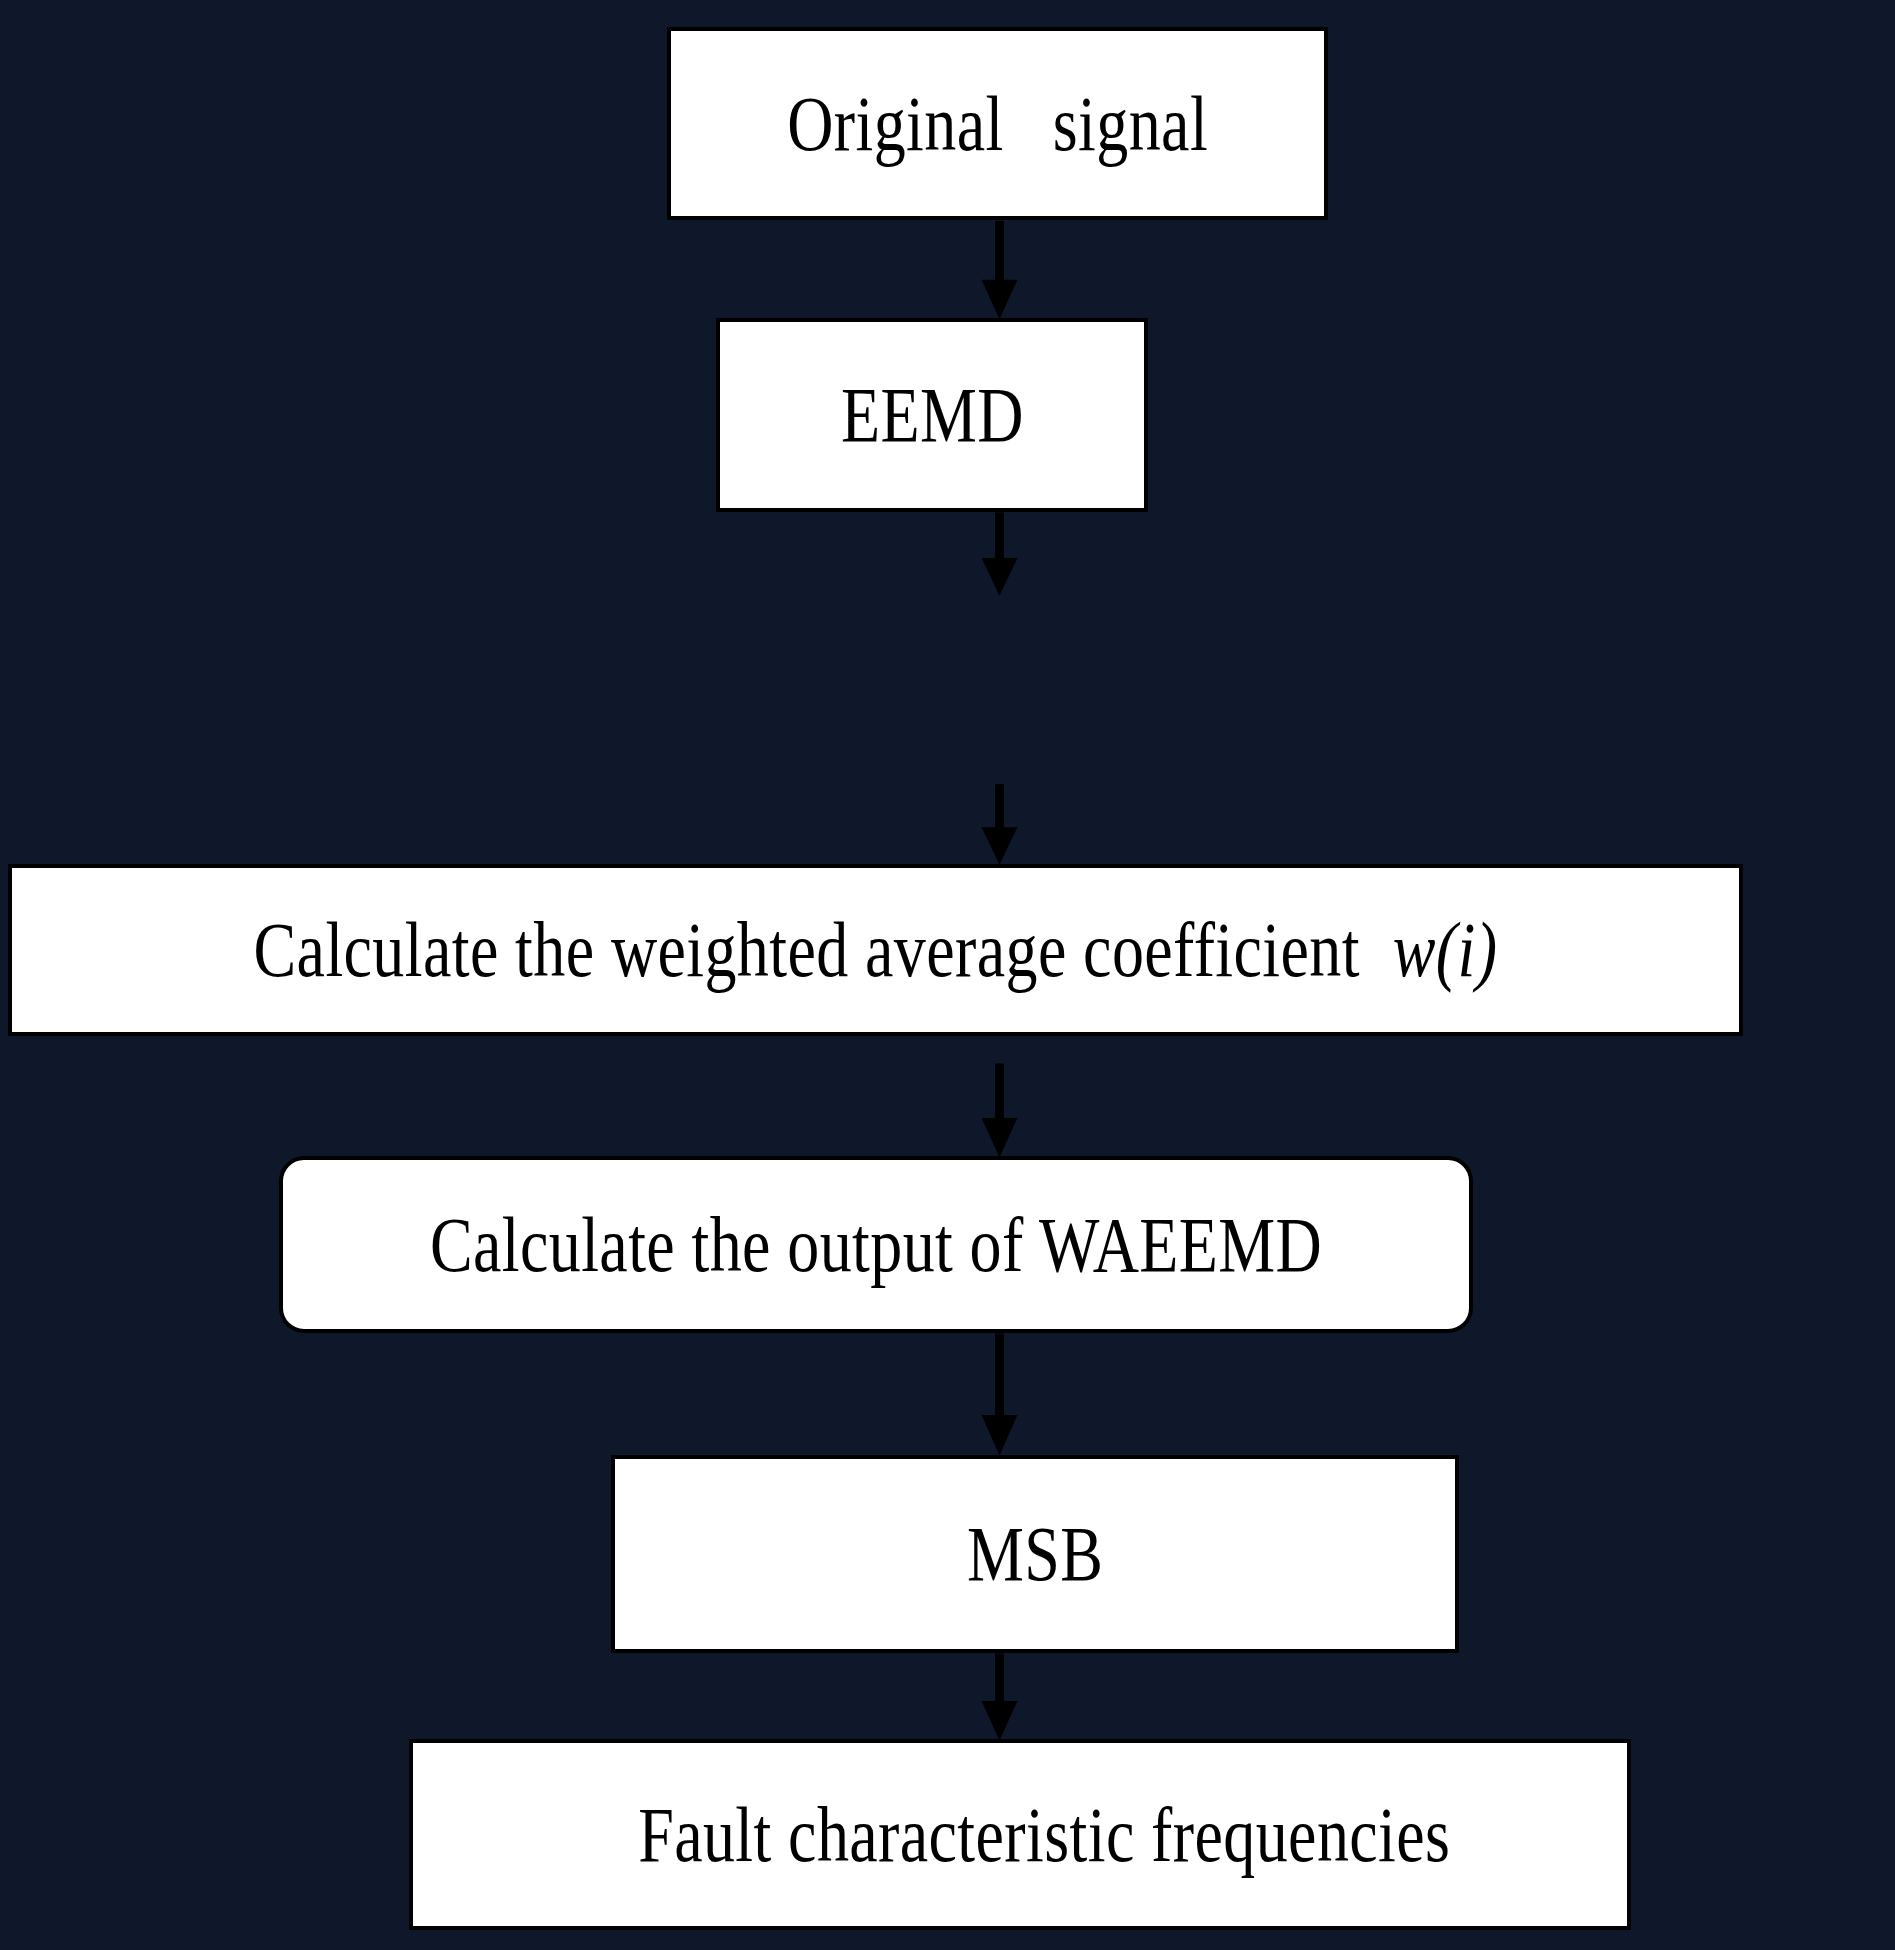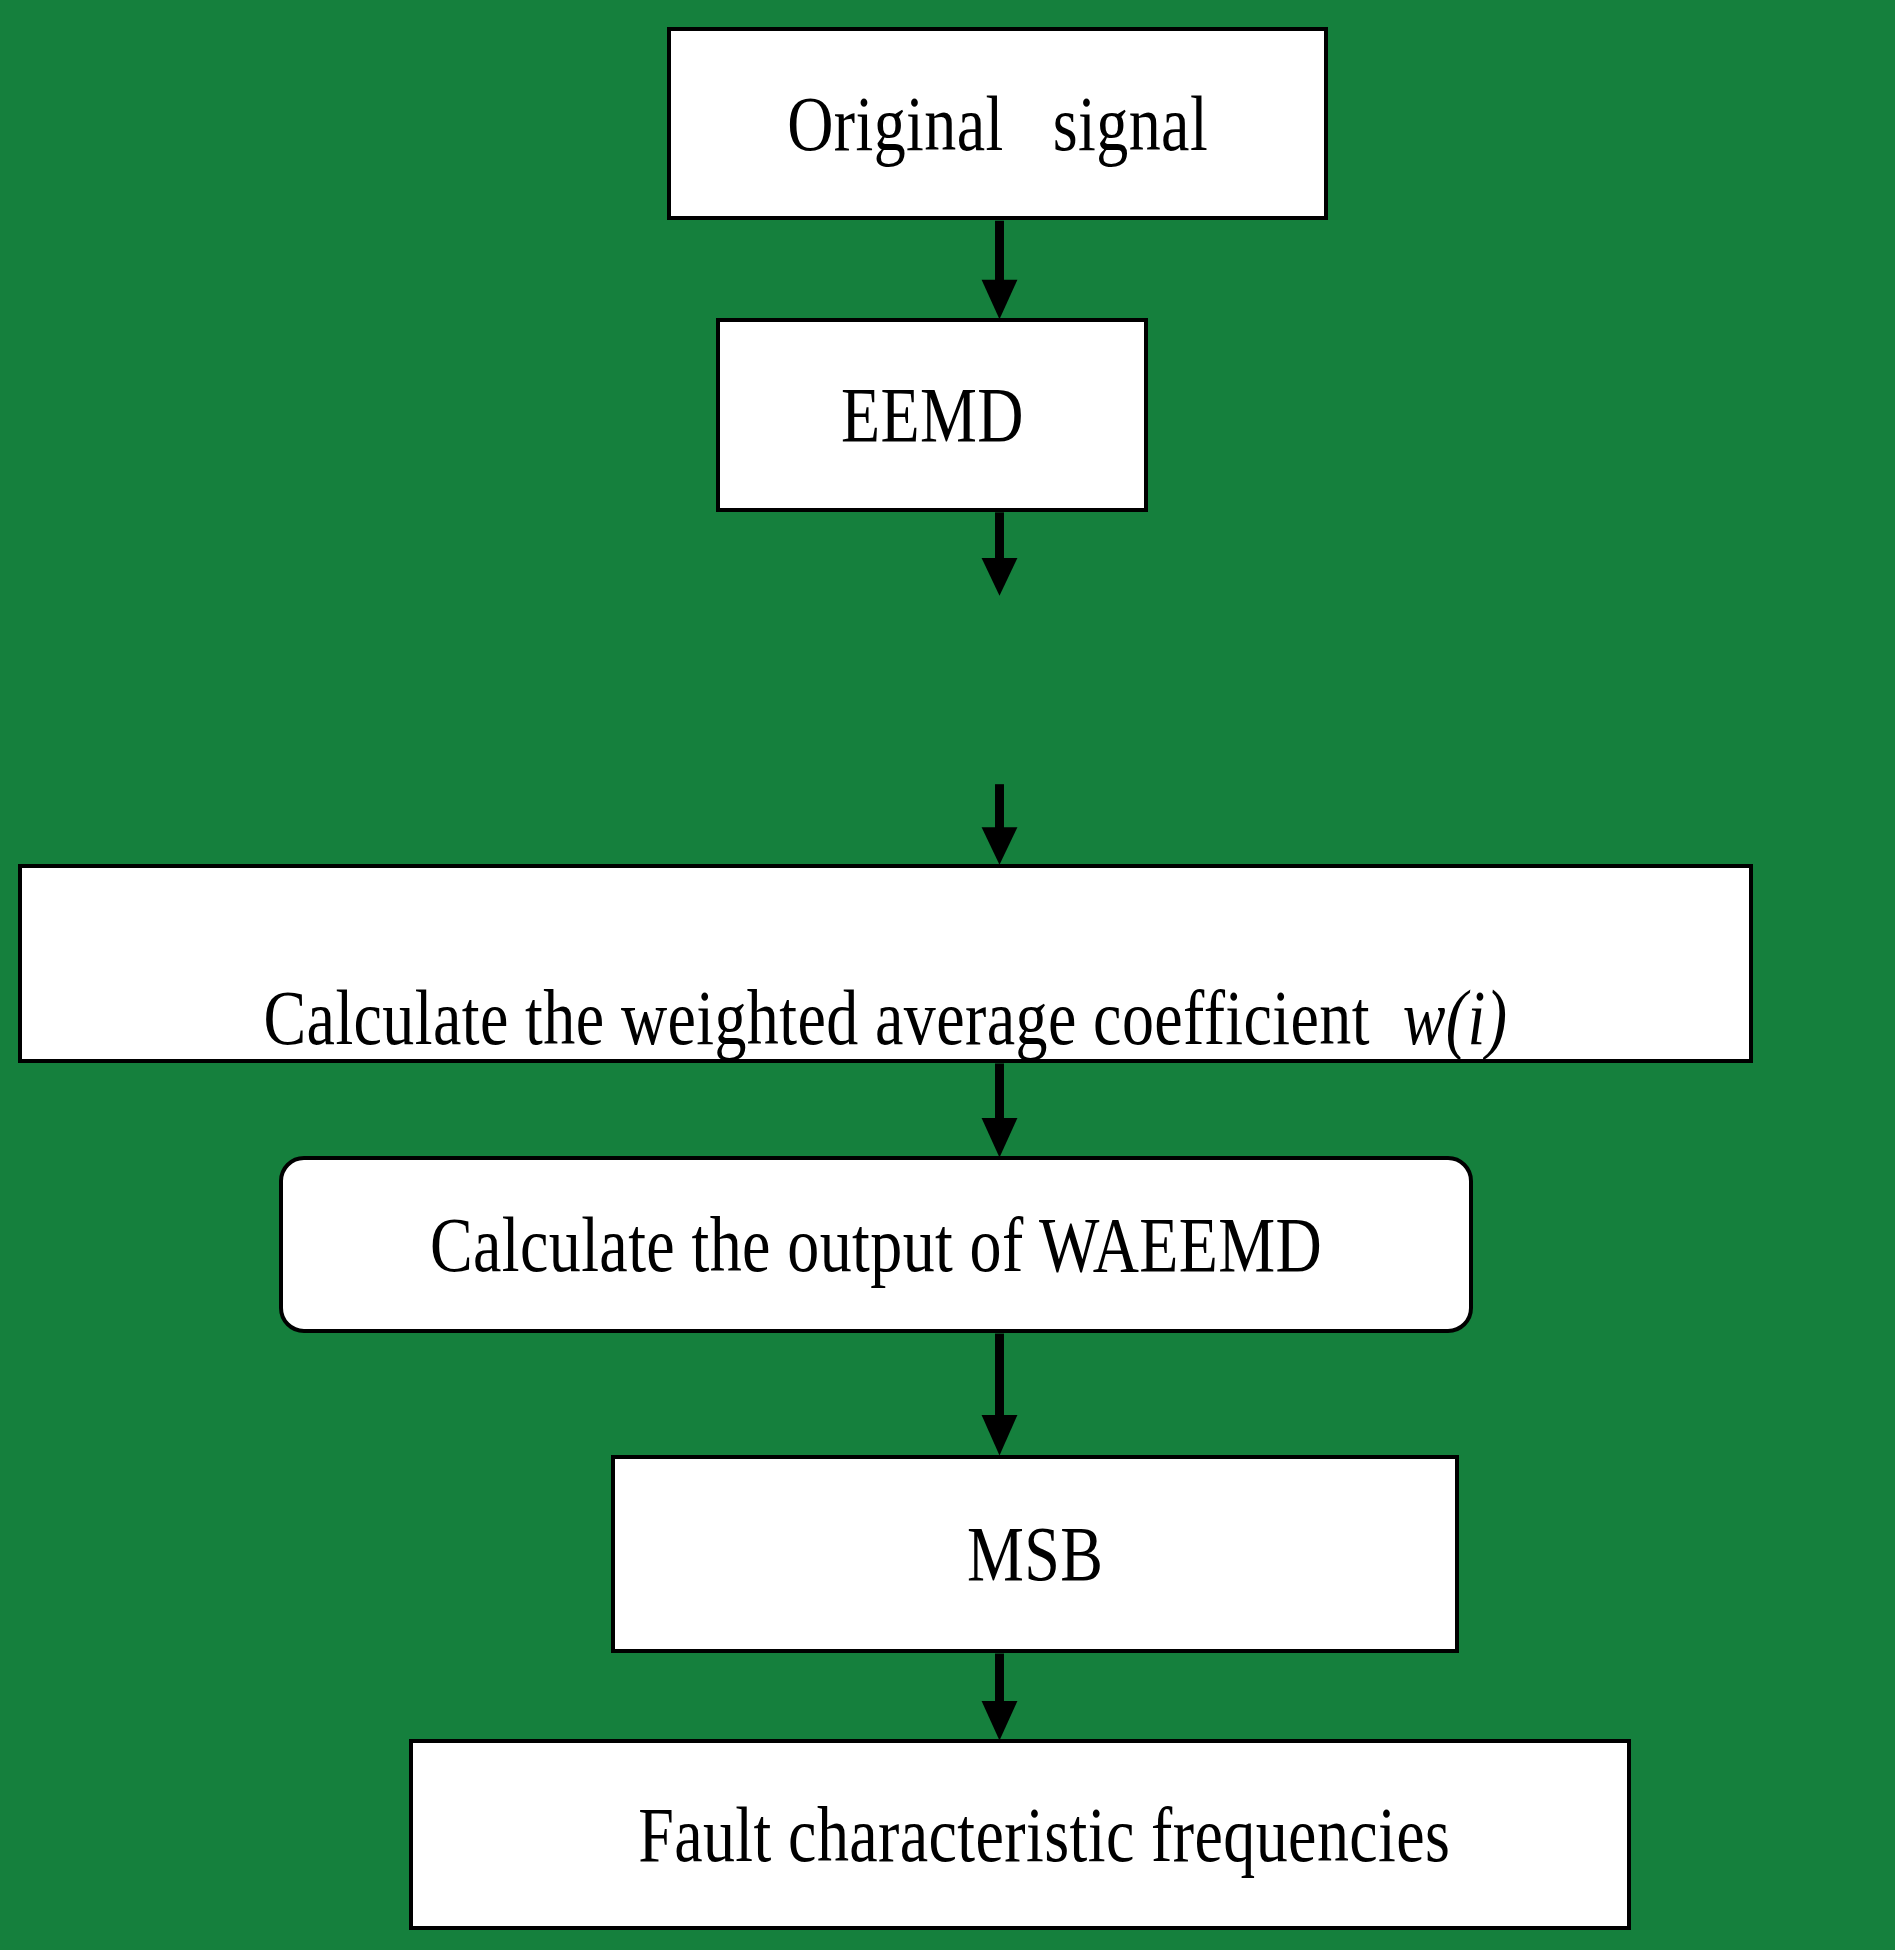--- a/index.html
+++ b/index.html
@@ -4,21 +4,21 @@
 <style>
   html, body {
     margin: 0;
     padding: 0;
     background: #ffffff;
   }
   #canvas {
     position: relative;
     width: 1895px;
     height: 1950px;
-    background: #15803d;
+    background: #0f172a;
     overflow: hidden;
   }
   .node {
     position: absolute;
     box-sizing: border-box;
     border: 4.5px solid #000000;
     background: #ffffff;
     display: flex;
     align-items: center;
     justify-content: center;
@@ -73,21 +73,21 @@
   </div>
 
 
   <div class="arrow" style="left:978px; top:784px; width:43px; height:81px;">
     <svg width="43" height="81" viewBox="0 0 48 90">
       <rect x="19" y="0" width="10" height="55" fill="#000000"></rect>
       <polygon points="4,48 44,48 24,90" fill="#000000"></polygon>
     </svg>
   </div>
 
-  <div class="node" style="left:18px; top:864px; width:1735px; height:199px;align-items:flex-end;">
+  <div class="node" style="left:8px; top:864px; width:1735px; height:172px;">
     <span class="node-label"><span>Calculate the weighted average coefficient  </span><span class="math">w(i)</span></span>
   </div>
 
   <div class="arrow" style="left:978px; top:1063px; width:43px; height:95px;">
     <svg width="43" height="95" viewBox="0 0 48 105">
       <rect x="19" y="0" width="10" height="68" fill="#000000"></rect>
       <polygon points="4,61 44,61 24,105" fill="#000000"></polygon>
     </svg>
   </div>
 

